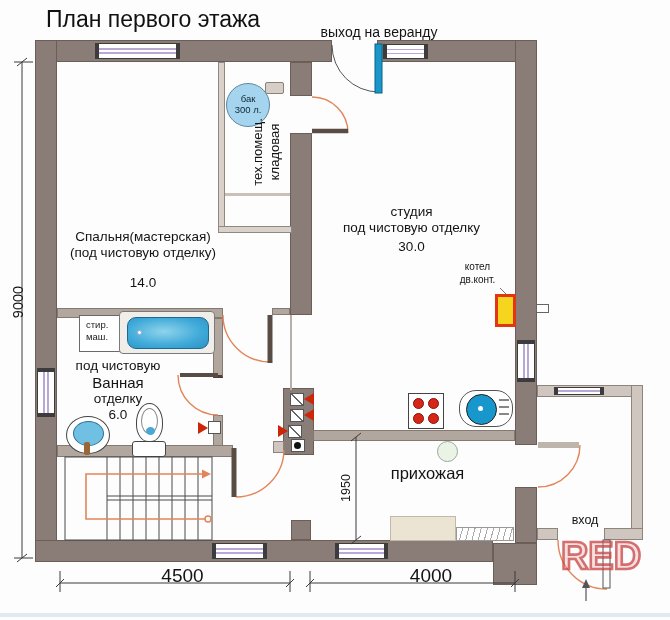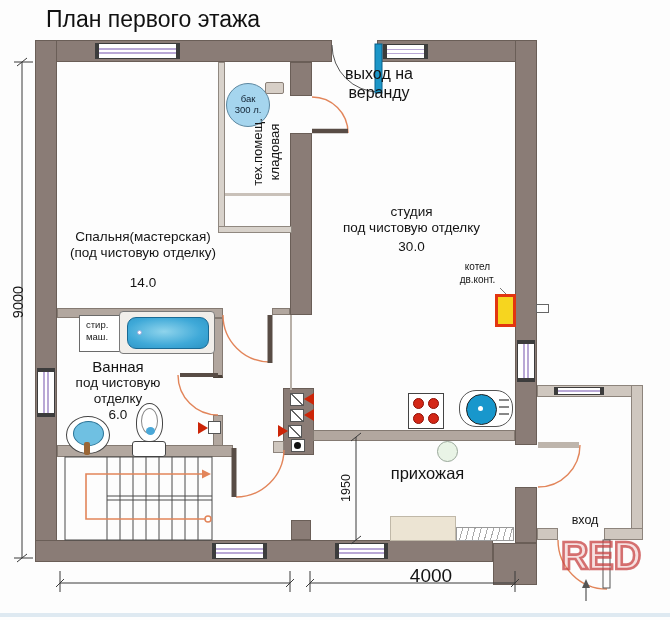--- a/index.html
+++ b/index.html
@@ -190,21 +190,21 @@
     <div class="abs" style="left:39px;top:15px;width:10px;height:2px;background:#888;"></div>
     <div class="abs" style="left:39px;top:22px;width:10px;height:2px;background:#888;"></div>
   </div>
   <div class="fix" style="left:437px;top:441px;width:21px;height:21px;border-radius:50%;background:#e9f4e6;border:1px solid #9aa89a;"></div>
 
   <div class="fix" style="left:390px;top:516px;width:66px;height:25px;background:#ece4d3;border:1px solid #c0b8a8;"></div>
   <div class="fix" style="left:456px;top:527px;width:58px;height:14px;border:1px solid #999;background:repeating-linear-gradient(105deg,#fff 0 5px,#aaa 5px 6px);"></div>
 
   <div class="lbl" style="left:46px;top:6px;width:260px;text-align:left;font-size:23px;font-weight:400;color:#111;">План первого этажа</div>
 
-  <div class="lbl" style="left:314px;top:24px;width:130px;font-size:16px;margin-top:40px;">выход на веранду</div>
+  <div class="lbl" style="left:314px;top:24px;width:130px;font-size:14px;">выход на веранду</div>
 
   <div class="lbl rot" style="left:218px;top:134px;width:100px;height:36px;font-size:13px;line-height:1.3;">
     <span style="display:block;">тех.помещ.</span>
     <span style="display:block;">кладовая</span>
   </div>
 
   <div class="lbl" style="left:299px;top:204px;width:225px;font-size:13.5px;">
     <span style="display:block;">студия</span>
     <span style="display:block;">под чистовую отделку</span>
     <span style="display:block;margin-top:3px;">30.0</span>
@@ -215,33 +215,34 @@
     <span style="display:block;">(под чистовую отделку)</span>
     <span style="display:block;margin-top:14px;">14.0</span>
   </div>
 
   <div class="lbl" style="left:445px;top:261px;width:65px;font-size:10px;line-height:1.25;">
     <span style="display:block;">котел</span>
     <span style="display:block;">дв.конт.</span>
   </div>
 
   <div class="lbl" style="left:43px;top:358px;width:150px;font-size:13.5px;line-height:1.16;">
+    <span style="display:block;">под чистовую</span>
     <span style="display:block;font-size:15px;">Ванная</span>
-    <span style="display:block;">под чистовую</span>
     <span style="display:block;">отделку</span>
     <span style="display:block;">6.0</span>
   </div>
 
 
   <div class="lbl" style="left:360px;top:464px;width:135px;font-size:16.5px;">прихожая</div>
 
   <div class="lbl" style="left:555px;top:513px;width:60px;font-size:12.5px;">вход</div>
 
   <div class="lbl rot" style="left:-7px;top:294px;width:50px;height:16px;font-size:14.5px;">9000</div>
   <div class="lbl rot" style="left:325px;top:481px;width:42px;height:14px;font-size:12.5px;">1950</div>
+  <div class="lbl" style="left:130px;top:565px;width:105px;font-size:19px;">4500</div>
   <div class="lbl" style="left:380px;top:565px;width:102px;font-size:19px;">4000</div>
 
   <div id="watermark">
     <span>RED</span>
   </div>
 
   <div class="abs" style="left:0;top:613px;width:670px;height:4px;background:#d6e4ee;opacity:.8;z-index:1;"></div>
 </div>
 
 </body></html>

